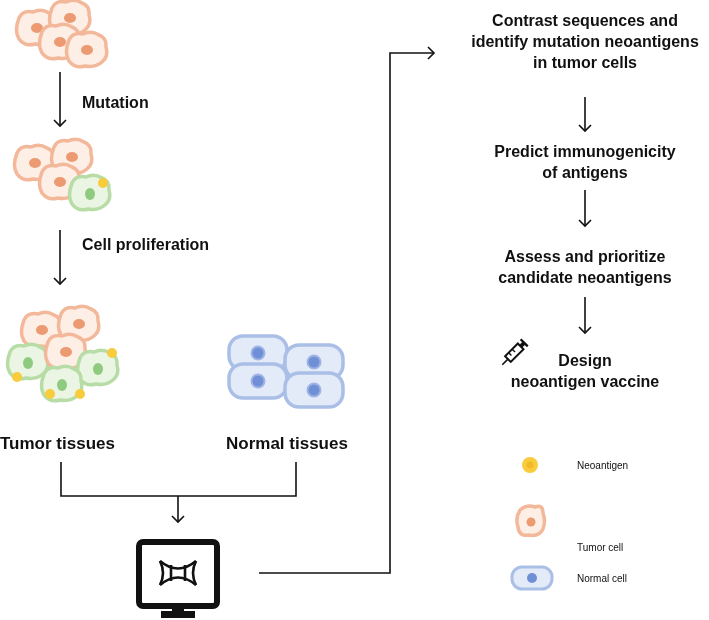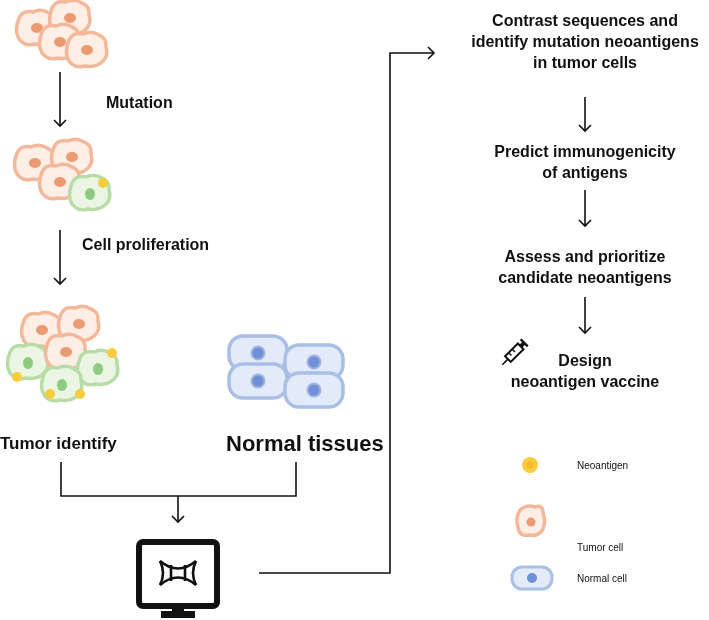--- a/index.html
+++ b/index.html
@@ -162,24 +162,24 @@
   <g transform="translate(531,521)">
     <path d="M-11,-11 Q-4,-17 4,-14 Q12,-17 12,-8 Q15,0 12,8 Q8,16 -2,14 Q-12,16 -13,6 Q-16,-3 -11,-11 Z" fill="#fdeee6" stroke="#f3b89a" stroke-width="3.5" stroke-linejoin="round"></path>
     <circle cx="0" cy="1" r="4.5" fill="#ec9a72"></circle>
   </g>
   <g transform="translate(532,578)">
     <rect x="-20" y="-11" width="40" height="22" rx="10" fill="#e3eaf8" stroke="#aabfe6" stroke-width="3"></rect>
     <circle r="5" fill="#6f8fd6"></circle>
   </g>
 </svg>
 
-<div class="lbl" style="left:82px;top:93px;margin-left:24px;">Mutation</div>
+<div class="lbl" style="left:82px;top:93px;">Mutation</div>
 <div class="lbl" style="left:82px;top:235px;">Cell proliferation</div>
-<div class="lbl" style="left:0px;top:434px;font-size:17px;">Tumor identify</div>
-<div class="lbl" style="left:226px;top:434px;font-size:22px;">Normal tissues</div>
+<div class="lbl" style="left:0px;top:434px;font-size:17px;">Tumor tissues</div>
+<div class="lbl" style="left:226px;top:434px;font-size:17px;">Normal tissues</div>
 
 <div class="step" style="left:435px;top:10px;width:300px;">
   <div>Contrast sequences and</div>
   <div>identify mutation neoantigens</div>
   <div>in tumor cells</div>
 </div>
 <div class="step" style="left:435px;top:141px;width:300px;">
   <div>Predict immunogenicity</div>
   <div>of antigens</div>
 </div>

